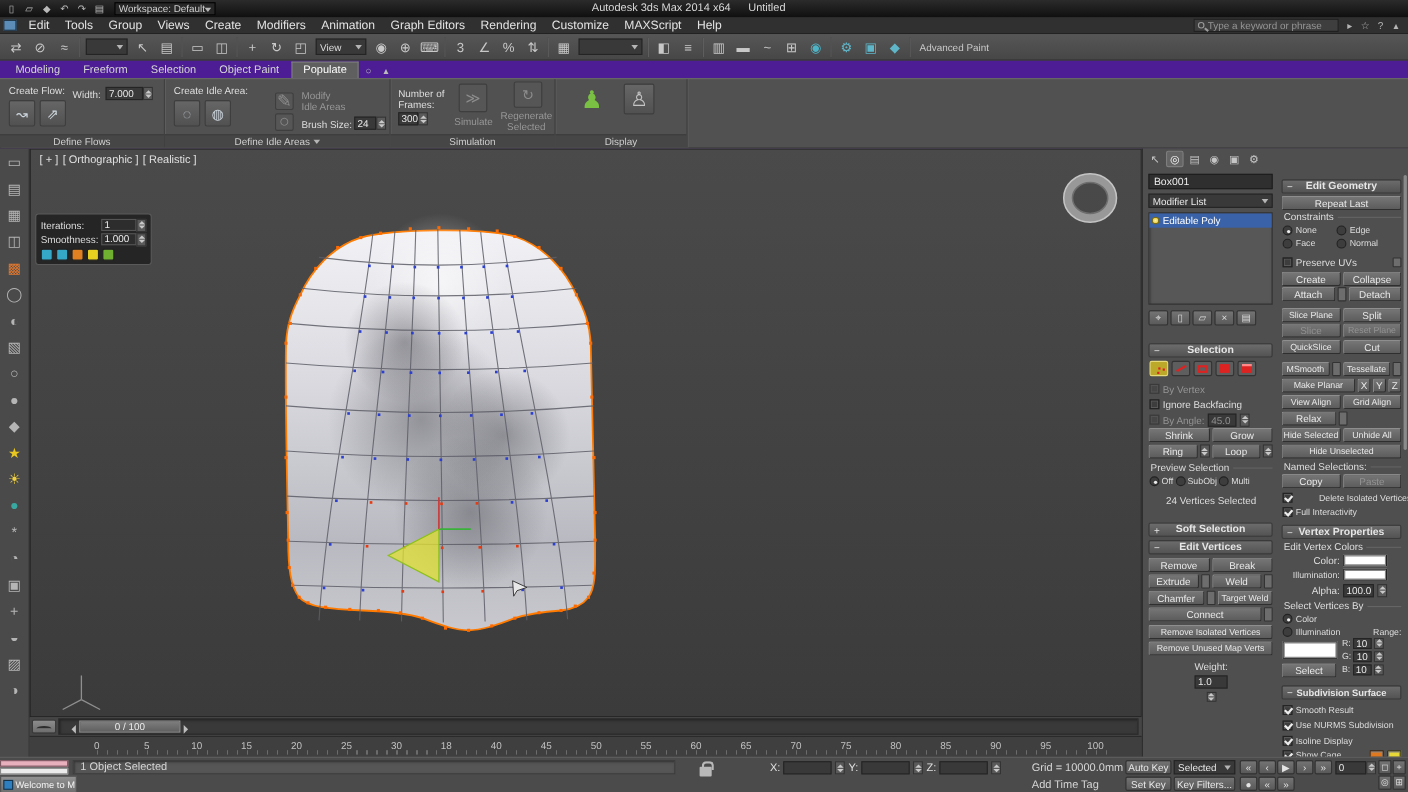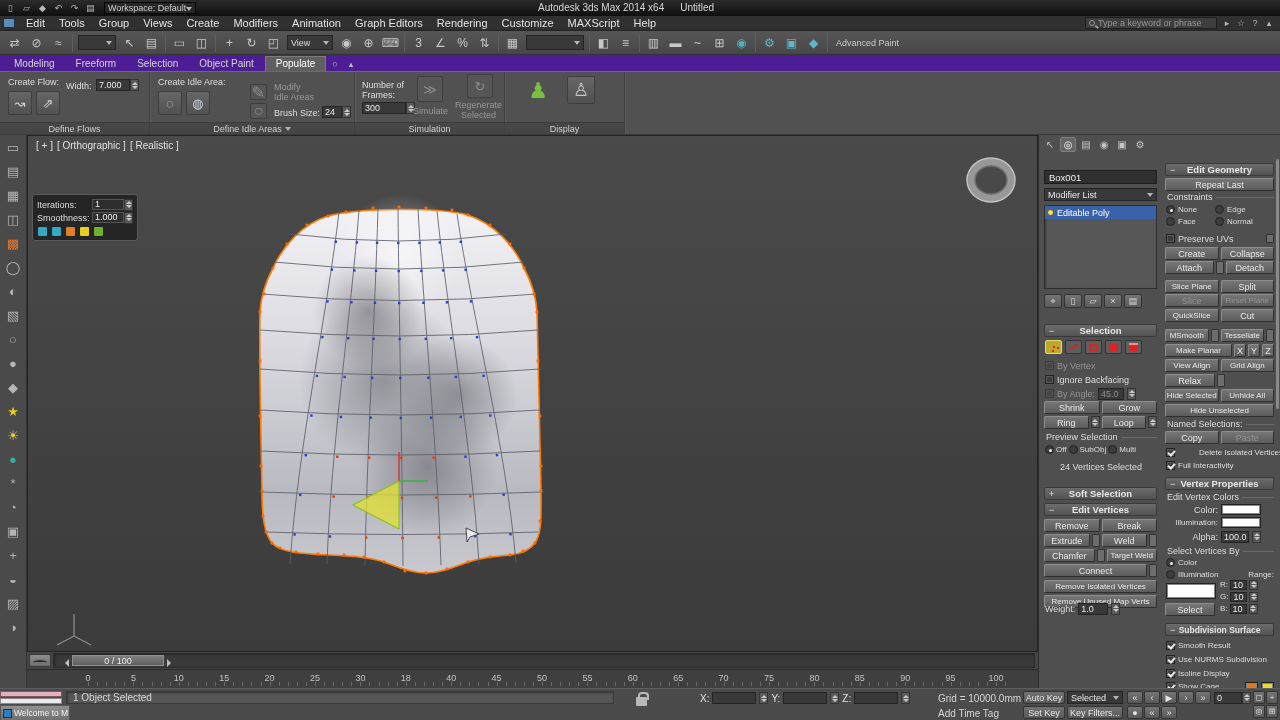--- a/index.html
+++ b/index.html
@@ -61,21 +61,21 @@
   .cfld{width:32px;height:11px;background:#2d2d2d;border:1px solid #555;color:#eee;display:flex;align-items:center;padding:0 2px;font-size:9px;}
   #caddy-icons{display:flex;gap:3px;margin-top:2px;align-items:center;}
   .cic{width:11px;height:11px;border:1px solid #222;border-radius:2px;}
 
   
   #cp{position:absolute;left:1038px;top:135px;width:242px;height:553px;background:#4f4f4f;border-left:1px solid #2b2b2b;overflow:hidden;font-size:9px;color:#ddd;z-index:4;}
   #cp-tabs{position:absolute;left:3px;top:2px;height:16px;display:flex;gap:2px;}
   .cptab{width:16px;height:15px;display:flex;align-items:center;justify-content:center;color:#c5c5c5;font-size:10px;border-radius:2px;}
   .cptab.on{background:#656565;border:1px solid #7e7e7e;color:#fff;}
   #cpscroll{position:absolute;right:1px;top:24px;width:3px;height:250px;background:#8a8a8a;border-radius:2px;}
-  #cpL{position:absolute;left:2px;top:20px;width:119px;height:533px;margin-top:12px;}
+  #cpL{position:absolute;left:2px;top:20px;width:119px;height:533px;}
   #cpR{position:absolute;left:123px;top:20px;width:115px;height:533px;}
   .row2{position:absolute;left:3px;right:3px;height:13px;display:flex;gap:2px;align-items:stretch;}
   .b{flex:1;background:linear-gradient(#767676,#5c5c5c);border:1px solid;border-color:#8e8e8e #2f2f2f #2f2f2f #8e8e8e;border-radius:2px;color:#e9e9e9;font-size:9px;display:flex;align-items:center;justify-content:center;white-space:nowrap;overflow:hidden;}
   .b.dis{color:#939393;}
   .b.f8{font-size:8px;}
   .sqb{flex:0 0 8px;background:#6d6d6d;border:1px solid #333;border-radius:1px;}
   .sp1{flex:1;}
   .roll{position:absolute;left:3px;right:3px;height:13px;background:linear-gradient(#6c6c6c,#535353);border:1px solid #3a3a3a;border-radius:2px;color:#e6e6e6;font-size:9.5px;font-weight:bold;display:flex;align-items:center;justify-content:center;}
   .pm{position:absolute;left:4px;font-weight:normal;font-size:9px;}
   .chkrow,.radrow{position:absolute;left:4px;right:3px;display:flex;align-items:center;gap:3px;height:11px;}
@@ -305,21 +305,21 @@
         <div class="rcap">
             <span>Define Idle Areas</span>
             <i class="carr"></i>
           </div>
       </div>
 
       <div class="rpanel" style="left:355px;width:150px;">
         <span class="rlab" style="left:7px;top:8px;">Number of</span>
         <span class="rlab" style="left:7px;top:18px;">Frames:</span>
         <div style="position:absolute;left:7px;top:30px;display:flex;">
-          <div class="fld" style="width:44px;">300</div>
+          <div class="fld" style="width:18px;">300</div>
             <span class="spn">
               <i class="u"></i>
               <i class="d"></i>
             </span>
         </div>
         <div class="ric dis" style="left:62px;top:4px;width:26px;height:26px;font-size:13px;">≫</div>
         <span class="rlab dis" style="left:58px;top:34px;">Simulate</span>
         <div class="ric dis" style="left:112px;top:2px;width:26px;height:24px;font-size:13px;">↻</div>
         <span class="rlab dis" style="left:100px;top:28px;">Regenerate</span>
         <span class="rlab dis" style="left:106px;top:38px;">Selected</span>
@@ -705,21 +705,21 @@
       <div class="row2" style="top:397px;">
         <div class="b">Connect</div>
           <span class="sqb"></span>
       </div>
       <div class="row2" style="top:413px;">
         <div class="b f8">Remove Isolated Vertices</div>
       </div>
       <div class="row2" style="top:428px;">
         <div class="b f8">Remove Unused Map Verts</div>
       </div>
-      <div class="chkrow" style="top:436px;">
+      <div class="chkrow" style="top:446px;flex-direction:column;">
         <span class="lbl">Weight:</span>
         <span class="fld" style="width:30px;">1.0</span>
           <span class="spn">
             <i class="u"></i>
             <i class="d"></i>
           </span>
       </div>
     </div>
 
     <div id="cpR">

